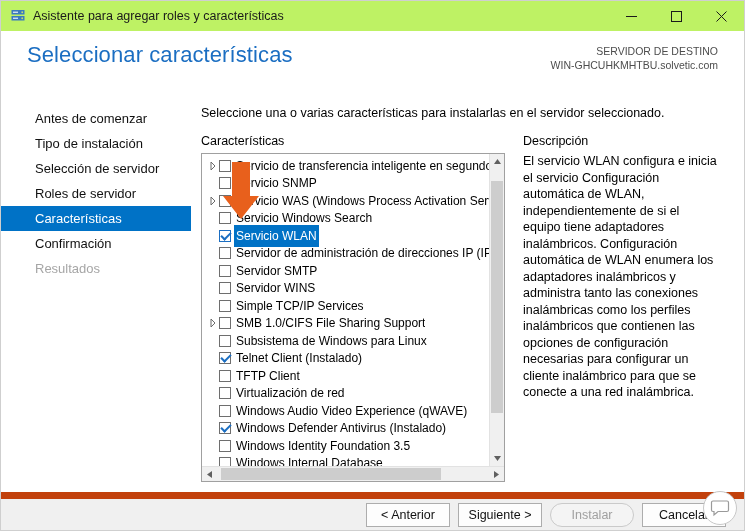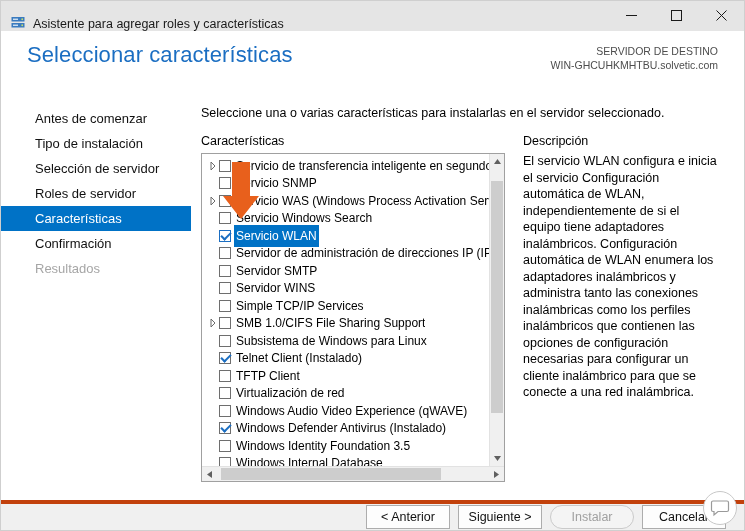--- a/index.html
+++ b/index.html
@@ -15,22 +15,22 @@
   .window {
     width: 745px; height: 531px;
     position: relative;
     background: #fff;
     border: 1px solid #cfcfcf;
   }
   
   .titlebar {
     height: 31px;
     display: flex;
-    align-items: flex-end;
-    background: #e5e5e5;
+    align-items: center;
+    background: #bef264;
     border-bottom: 1px solid #fff;
   }
   .titlebar .app-icon {
     width: 16px; height: 16px;
     margin-left: 9px; margin-right: 7px;
     position: relative;
     flex: 0 0 auto;
   }
   .titlebar .title-text {
     font-size: 12.5px;
@@ -224,23 +224,23 @@
     position: absolute;
     left: 221px; top: 161px;
     width: 38px; height: 58px;
     pointer-events: none;
   }
 
   
   .footer {
     position: absolute;
     left: 0; right: 0; bottom: 0;
-    height: 30px;
+    height: 38px;
     background: #f0f0f0;
-    border-top: 4px solid #c2410c;
+    border-top: 7px solid #c2410c;
     display: flex;
     align-items: center;
     justify-content: flex-end;
     padding-right: 18px;
     gap: 8px;
   }
   .btn {
     min-width: 84px;
     height: 24px;
     border: 1px solid #adadad;

